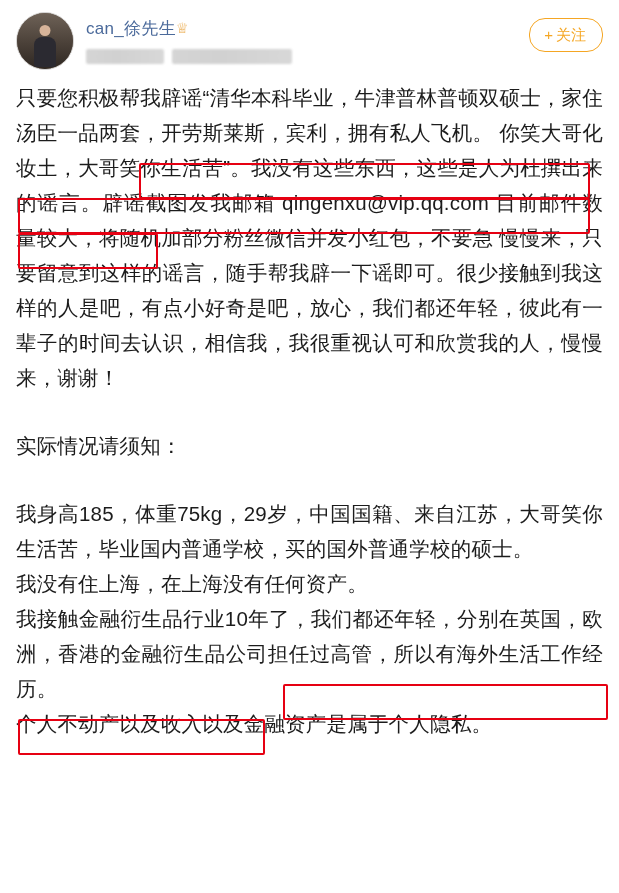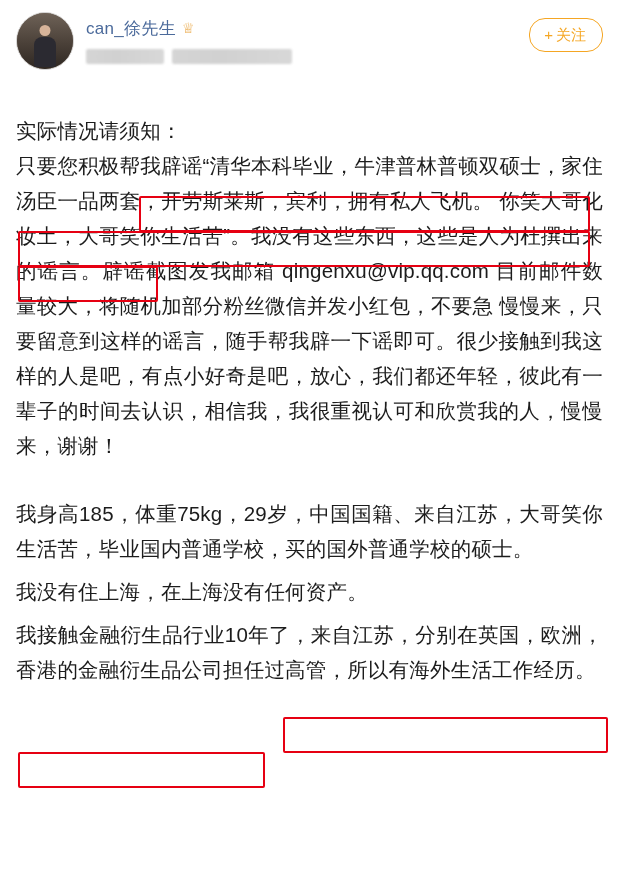--- a/index.html
+++ b/index.html
@@ -71,21 +71,20 @@
 
   .header-mid {
     flex: 1 1 auto;
     padding-left: 12px;
     padding-top: 4px;
     min-width: 0;
   }
   .name-row {
     display: flex;
     align-items: center;
-    gap: 6px;
     height: 24px;
   }
   .nickname {
     font-size: 17px;
     color: #4b6a9b;
     letter-spacing: .3px;
     white-space: nowrap;
   }
   .crown-icon {
     font-size: 14px;
@@ -141,21 +140,21 @@
     color: #1c1c1c;
     letter-spacing: .2px;
     text-align: justify;
     margin: 0;
     word-break: break-all;
   }
   .para.spaced {
     margin-top: 33px;
   }
   .para.tight {
-    margin-top: 8px;
+    margin-top: 0;
   }
 
   
   .hl-box {
     position: absolute;
     border: 2.5px solid #e60012;
     border-radius: 2px;
     pointer-events: none;
     box-sizing: border-box;
   }
@@ -200,31 +199,32 @@
 
     <div class="follow-btn">
       <span class="plus">+</span>
       <span>关注</span>
     </div>
 
   </div>
 
   <div class="post-body">
 
+    <p class="para">只要您积极帮我辟谣“清华本科毕业，牛津普林普顿双硕士，家住汤臣一品两套，开劳斯莱斯，宾利，拥有私人飞机。 你笑大哥化妆土，大哥笑你生活苦”。我没有这些东西，这些是人为杜撰出来的谣言。辟谣截图发我邮箱 qingenxu@vip.qq.com 目前邮件数量较大，将随机加部分粉丝微信并发小红包，不要急 慢慢来，只要留意到这样的谣言，随手帮我辟一下谣即可。很少接触到我这样的人是吧，有点小好奇是吧，放心，我们都还年轻，彼此有一辈子的时间去认识，相信我，我很重视认可和欣赏我的人，慢慢来，谢谢！</p>
+
     <p class="para spaced">实际情况请须知：</p>
 
-    <p class="para">只要您积极帮我辟谣“清华本科毕业，牛津普林普顿双硕士，家住汤臣一品两套，开劳斯莱斯，宾利，拥有私人飞机。 你笑大哥化妆土，大哥笑你生活苦”。我没有这些东西，这些是人为杜撰出来的谣言。辟谣截图发我邮箱 qingenxu@vip.qq.com 目前邮件数量较大，将随机加部分粉丝微信并发小红包，不要急 慢慢来，只要留意到这样的谣言，随手帮我辟一下谣即可。很少接触到我这样的人是吧，有点小好奇是吧，放心，我们都还年轻，彼此有一辈子的时间去认识，相信我，我很重视认可和欣赏我的人，慢慢来，谢谢！</p>
-
     <p class="para spaced">我身高185，体重75kg，29岁，中国国籍、来自江苏，大哥笑你生活苦，毕业国内普通学校，买的国外普通学校的硕士。</p>
 
     <p class="para tight">我没有住上海，在上海没有任何资产。</p>
 
 
-    <p class="para tight">我接触金融衍生品行业10年了，来自江苏，分别在英国，欧洲，香港的金融衍生品公司担任过高管，所以有海外生活工作经历。</p>
-
+    <p class="para tight">我接触金融衍生品行业10年了，我们都还年轻，分别在英国，欧洲，香港的金融衍生品公司担任过高管，所以有海外生活工作经历。</p>
+
+    <p class="para tight">个人不动产以及收入以及金融资产是属于个人隐私。</p>
 
     <div class="hl-box" id="hl1"></div>
     <div class="hl-box" id="hl2"></div>
     <div class="hl-box" id="hl3"></div>
     <div class="hl-box" id="hl4"></div>
     <div class="hl-box" id="hl5"></div>
 
   </div>
 
   <div class="bottom-fade"></div>

